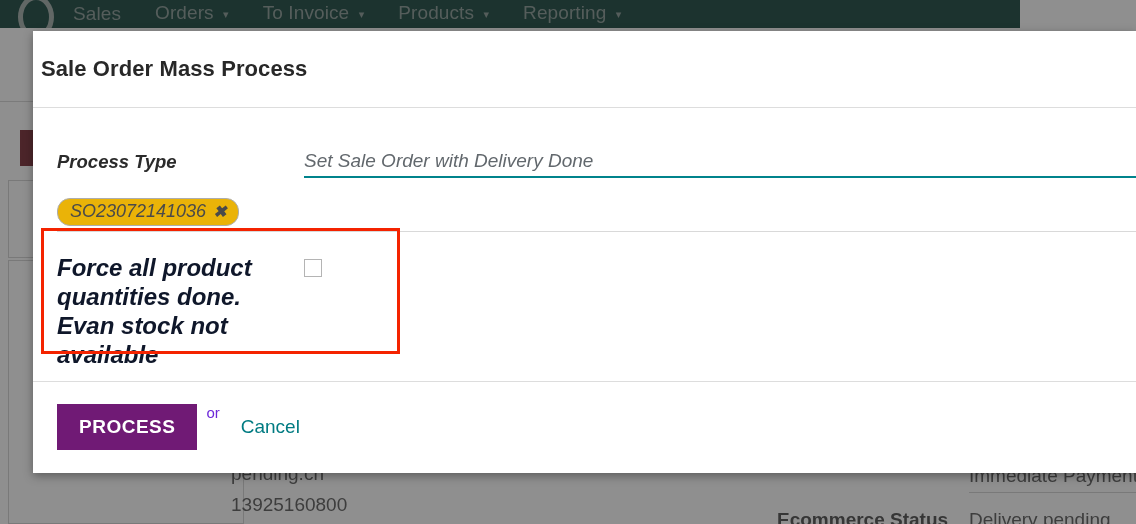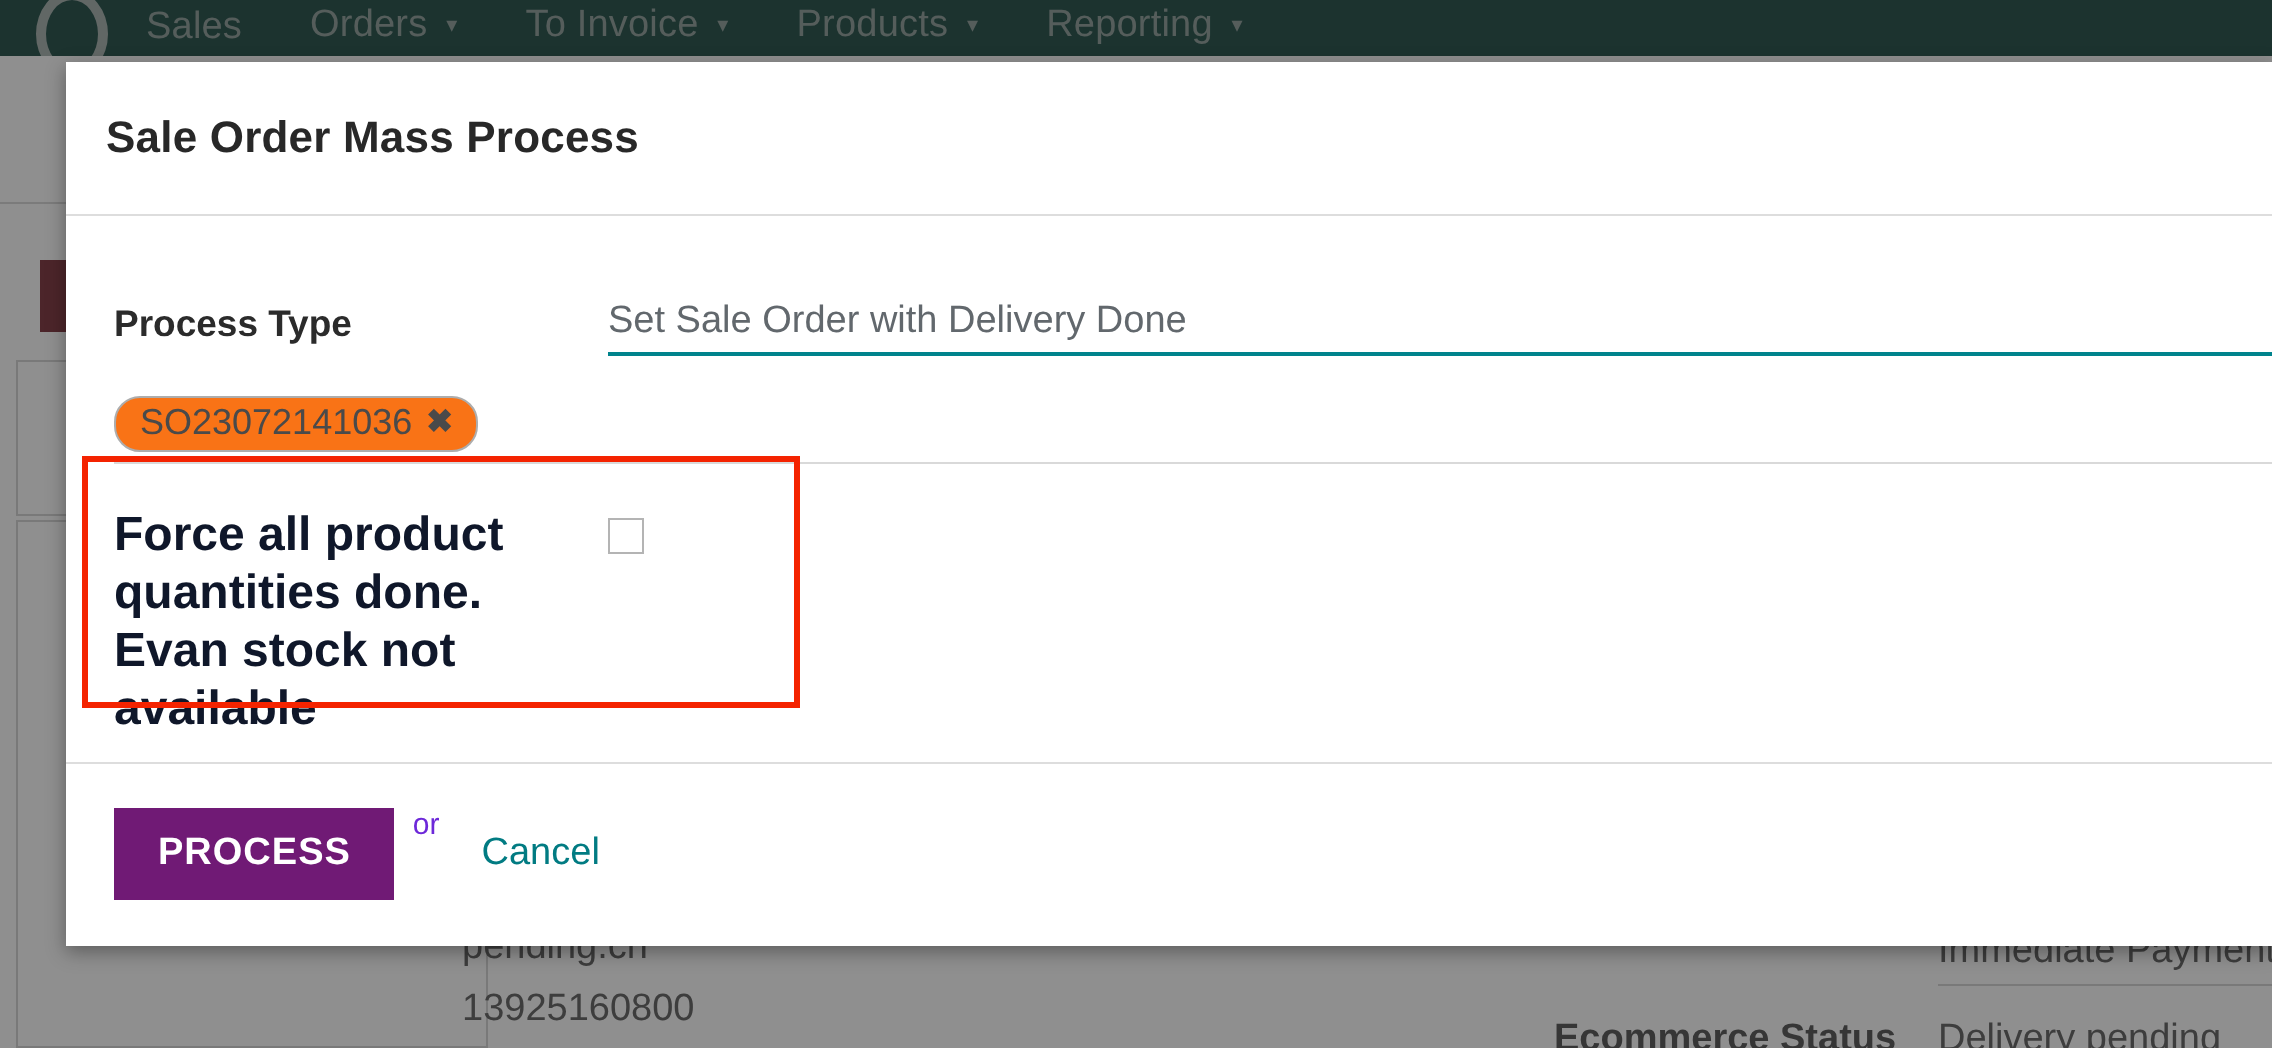--- a/index.html
+++ b/index.html
@@ -18,21 +18,21 @@
   
   #app-background {
     position: absolute;
     inset: 0;
     background: #ffffff;
   }
 
   #navbar {
     position: absolute;
     left: 0; top: 0;
-    width: 1136px;
+    width: 1020px;
     height: 28px;
     background: #00342c;
     display: flex;
     align-items: center;
     text-align: right;
   }
   #navbar .brand-logo {
     width: 46px;
     height: 28px;
     position: relative;
@@ -139,34 +139,35 @@
     height: 442px;
     background: #ffffff;
     box-shadow: 0 3px 9px rgba(0,0,0,.35);
     box-sizing: border-box;
   }
   #modal-header {
     height: 77px;
     border-bottom: 1px solid #dddddd;
     display: flex;
     align-items: center;
-    padding: 0 20px;
+    padding: 0 8px;
     box-sizing: border-box;
   }
   #modal-title {
     font-size: 22px;
     font-weight: 700;
     color: #282828;
     letter-spacing: .1px;
   }
   #modal-body {
     position: relative;
     height: 273px;
     padding: 0;
     box-sizing: border-box;
+    font-style: italic;
   }
 
   .form-row {
     position: absolute;
     display: flex;
     align-items: flex-start;
     left: 24px;
     right: 0;
   }
   .form-label {
@@ -200,21 +201,21 @@
   }
   .tag-pill {
     display: inline-flex;
     align-items: center;
     gap: 7px;
     border: 1px solid #adadad;
     border-radius: 13px;
     padding: 2px 11px 3px 12px;
     font-size: 18px;
     color: #4a4a4a;
-    background: #f97316;
+    background: #eab308;
     line-height: 21px;
     cursor: pointer;
   }
   .tag-pill .tag-remove {
     font-size: 16px;
     font-weight: 700;
     color: #4a4a4a;
     cursor: pointer;
     line-height: 1;
   }

